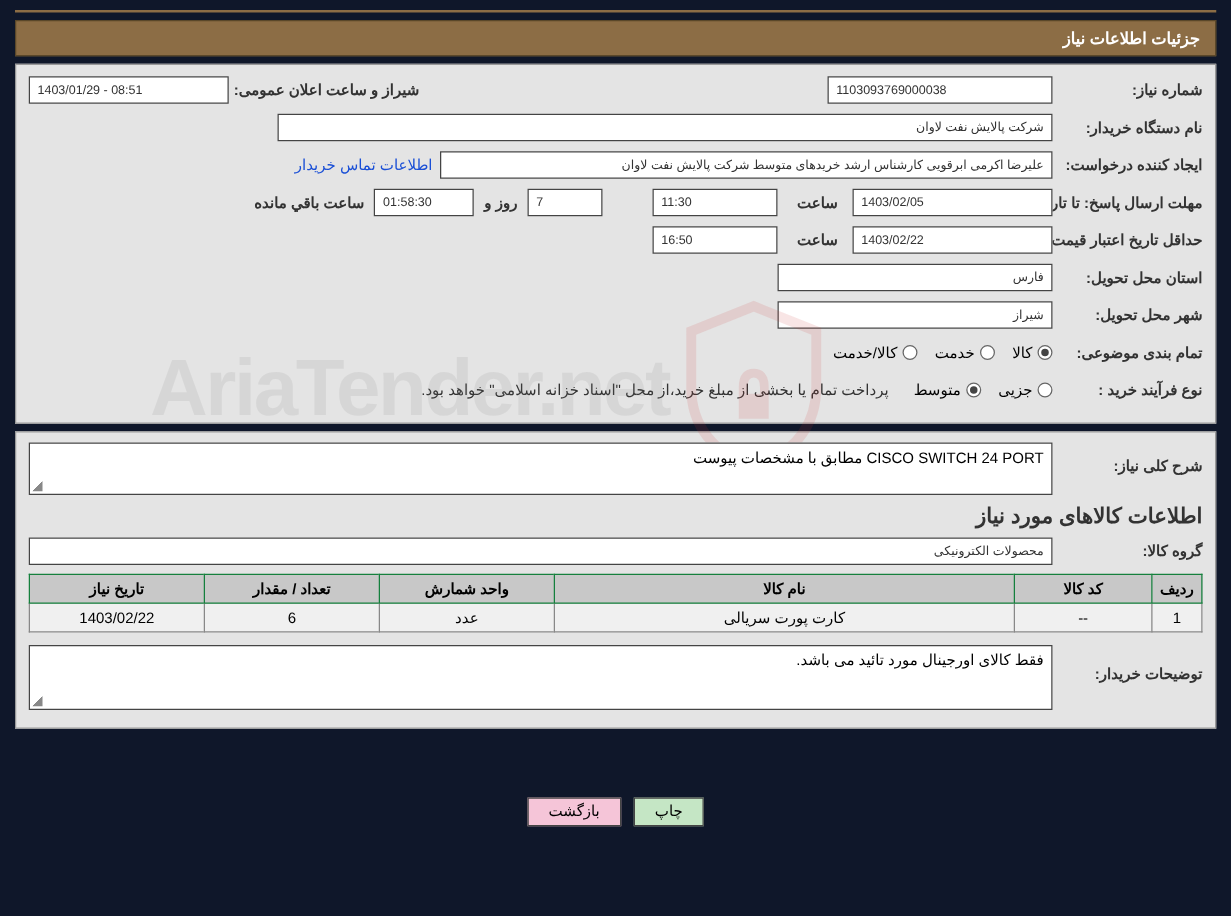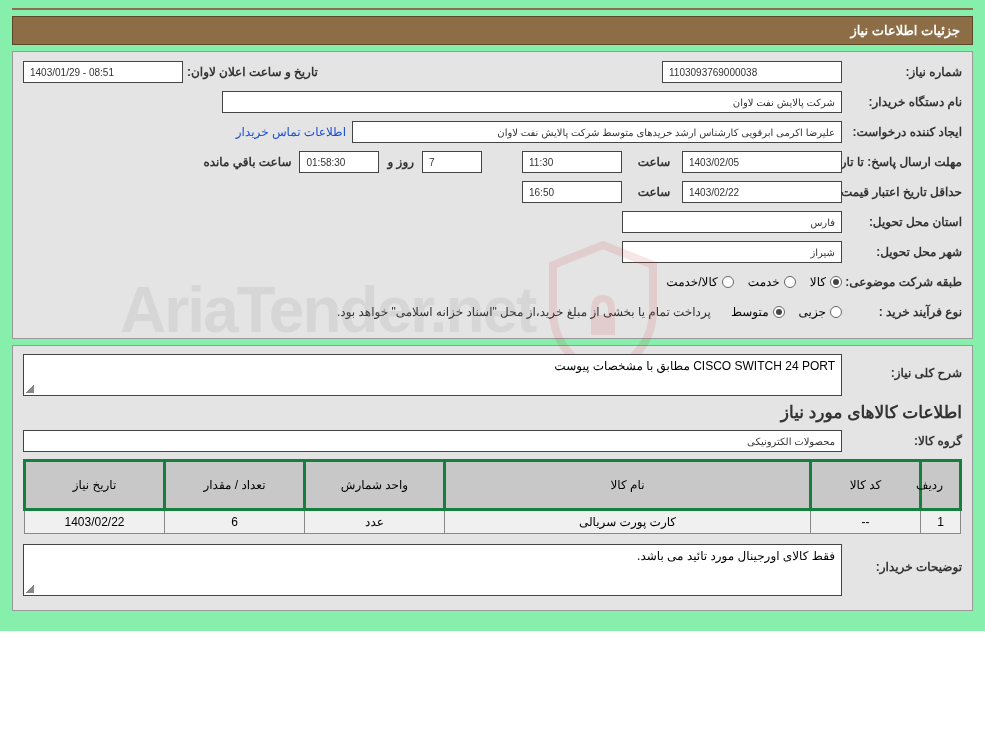--- a/index.html
+++ b/index.html
@@ -1,37 +1,37 @@
 <!DOCTYPE html>
 <html><head>
 <meta charset="utf-8">
 <style>
 * { box-sizing: border-box; margin: 0; padding: 0; }
 body { font-family: Tahoma, Arial, sans-serif; font-size: 12px; background: #fff; direction: rtl; }
-.page { width: 985px; height: 631px; background: #86efac; padding: 8px 12px; position: relative; }
+.page { width: 985px; height: 733px; background: #0f172a; padding: 8px 12px; position: relative; }
 .header-bar { background: #8c6d45; color: #fff; padding: 6px 12px; font-weight: bold; font-size: 13px; border: 1px solid #5a4729; }
 .thin-line { height: 2px; background: #8c6d45; margin-bottom: 6px; }
 .panel { background: #e4e4e4; border: 1px solid #999; padding: 8px 10px; margin-top: 6px; }
 .row { display: flex; align-items: center; margin-bottom: 6px; min-height: 24px; }
 .label { color: #333; font-weight: bold; white-space: nowrap; font-size: 12px; padding-left: 4px; }
 .label-w1 { width: 120px; }
 .label-w2 { width: 60px; }
 .field { background: #fff; border: 1px solid #444; padding: 2px 6px; height: 22px; display: flex; align-items: center; font-size: 10px; color: #333; direction: rtl; }
 .field-ltr { direction: ltr; text-align: center; }
 .link { color: #1a4fd6; cursor: pointer; margin-right: 6px; }
 .spacer { flex: 1; }
 .radio-group { display: flex; align-items: center; gap: 14px; }
 .radio-item { display: flex; align-items: center; gap: 4px; }
 .radio-dot { width: 12px; height: 12px; border: 1px solid #666; border-radius: 50%; display: inline-flex; align-items: center; justify-content: center; background: #fff; }
 .radio-dot.selected::after { content: ''; width: 6px; height: 6px; background: #444; border-radius: 50%; }
 .textarea { background: #fff; border: 1px solid #444; padding: 4px 6px; min-height: 42px; width: 100%; font-size: 12px; position: relative; resize: none; direction: rtl; }
 .textarea::after { content: ''; position: absolute; bottom: 2px; left: 2px; width: 8px; height: 8px; background: linear-gradient(135deg, transparent 50%, #888 50%); }
 .section-title { font-weight: bold; font-size: 17px; color: #333; margin: 6px 0; }
 table.goods { width: 100%; border-collapse: collapse; margin-top: 4px; table-layout: fixed; }
-table.goods th { background: #c8c8c8; border: 3px solid #15803d; padding: 16px; font-size: 12px; font-weight: normal; text-align: center; }
+table.goods th { background: #c8c8c8; border: 1px solid #15803d; padding: 4px; font-size: 12px; font-weight: bold; text-align: center; }
 table.goods td { background: #f0f0f0; border: 1px solid #888; padding: 4px; font-size: 12px; text-align: center; }
 .btn-row { text-align: center; margin-top: 10px; display: flex; justify-content: center; gap: 10px; }
 .btn { border: 1px solid #444; padding: 3px 16px; font-family: Tahoma; font-size: 12px; cursor: pointer; margin-top: 45px; }
 .btn-print { background: #c5e6c5; }
 .btn-back { background: #f5c5d8; }
 .watermark { position: absolute; top: 240px; left: 120px; pointer-events: none; opacity: 0.12; display: flex; align-items: center; }
 .watermark-text { font-size: 64px; font-weight: bold; color: #7a7a7a; font-family: Arial; letter-spacing: -2px; direction: ltr; margin-right: 8px; }
 .watermark-shield { width: 120px; height: 140px; }
 </style>
 </head>
@@ -49,21 +49,21 @@
       <path d="M60 55 Q48 55 48 70 L48 95 L72 95 L72 70 Q72 55 60 55 Z M60 62 Q65 62 65 70 L65 75 L55 75 L55 70 Q55 62 60 62 Z" fill="#c33"></path>
     </svg>
     <span class="watermark-text">AriaTender.net</span>
   </div>
 
   <div class="panel">
     <div class="row">
       <span class="label label-w1">شماره نیاز:</span>
       <div class="field field-ltr" style="width:180px">1103093769000038</div>
       <div class="spacer"></div>
-      <span class="label">تاریخ و ساعت اعلان لاوان:</span>
+      <span class="label">شیراز و ساعت اعلان عمومی:</span>
       <div class="field field-ltr" style="width:160px">1403/01/29 - 08:51</div>
     </div>
 
     <div class="row">
       <span class="label label-w1">نام دستگاه خریدار:</span>
       <div class="field" style="width:620px">شرکت پالایش نفت لاوان</div>
     </div>
 
     <div class="row">
       <span class="label label-w1">ایجاد کننده درخواست:</span>
@@ -94,21 +94,21 @@
       <span class="label label-w1">استان محل تحویل:</span>
       <div class="field" style="width:220px">فارس</div>
     </div>
 
     <div class="row">
       <span class="label label-w1">شهر محل تحویل:</span>
       <div class="field" style="width:220px">شیراز</div>
     </div>
 
     <div class="row">
-      <span class="label label-w1">طبقه شرکت موضوعی:</span>
+      <span class="label label-w1">تمام بندی موضوعی:</span>
       <div class="radio-group">
         <div class="radio-item">
             <span class="radio-dot selected"></span>
             <span>کالا</span>
           </div>
         <div class="radio-item">
             <span class="radio-dot"></span>
             <span>خدمت</span>
           </div>
         <div class="radio-item">

